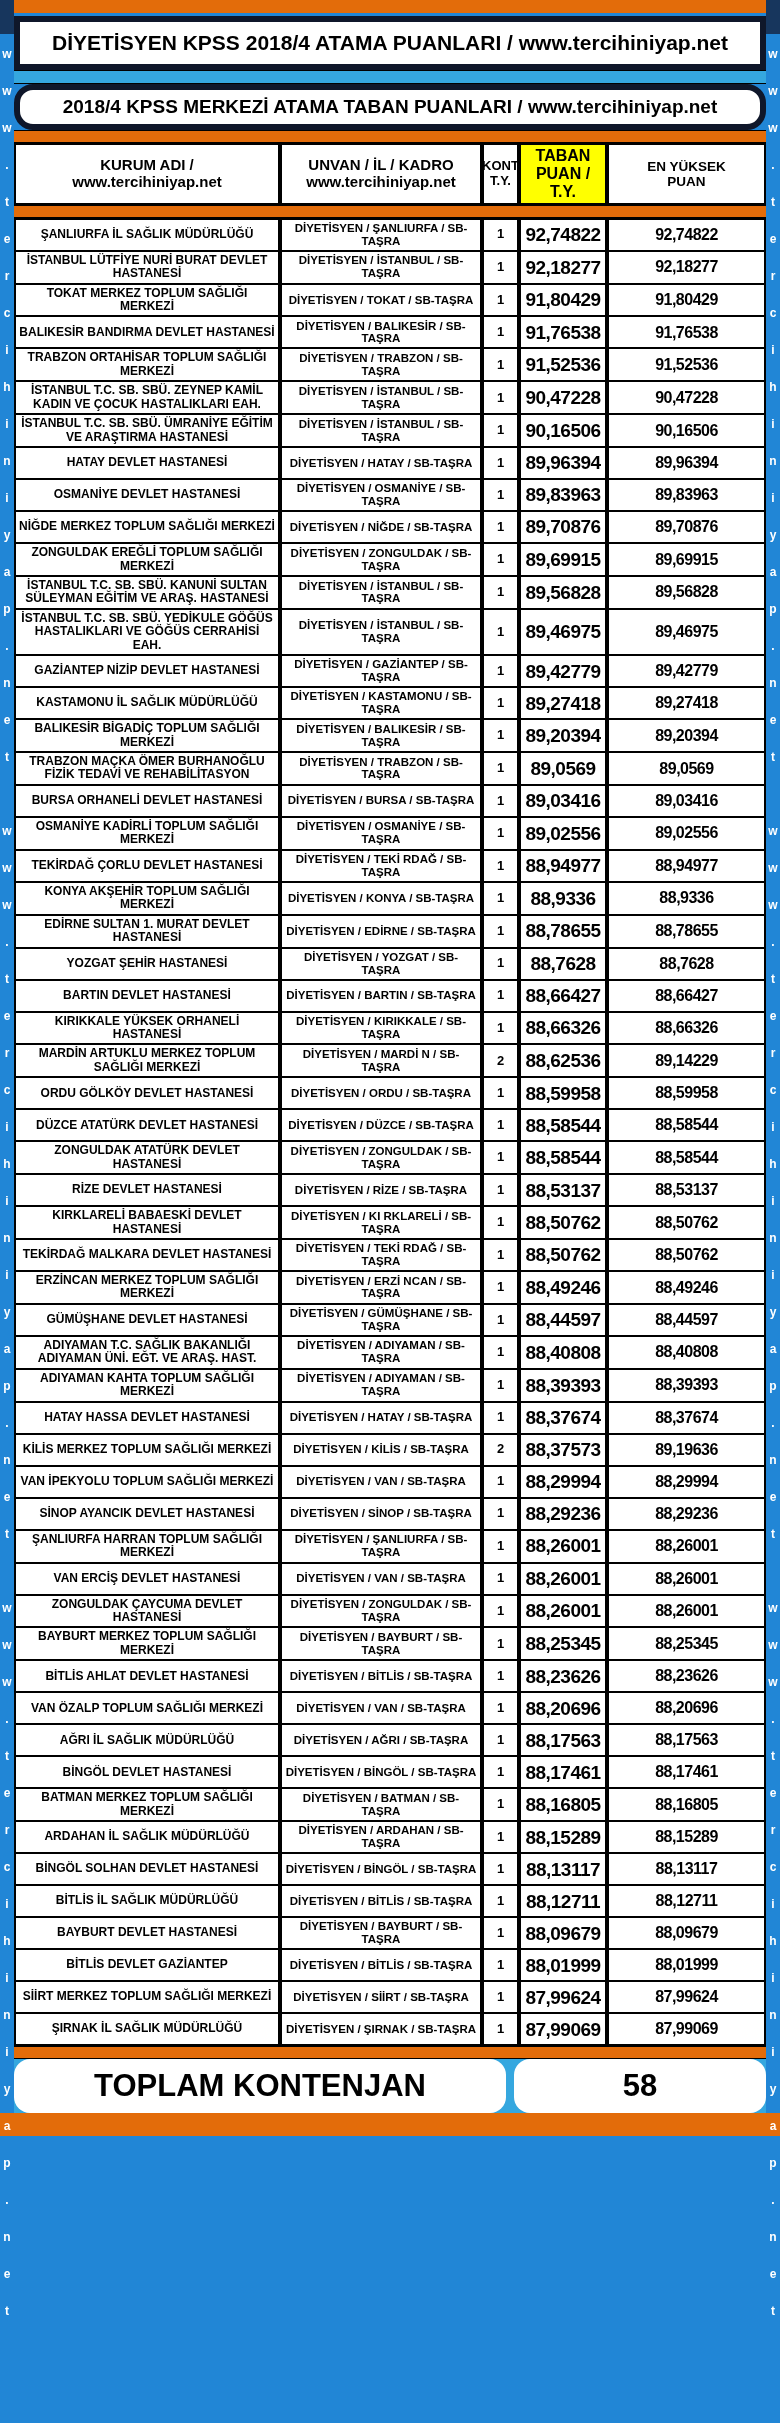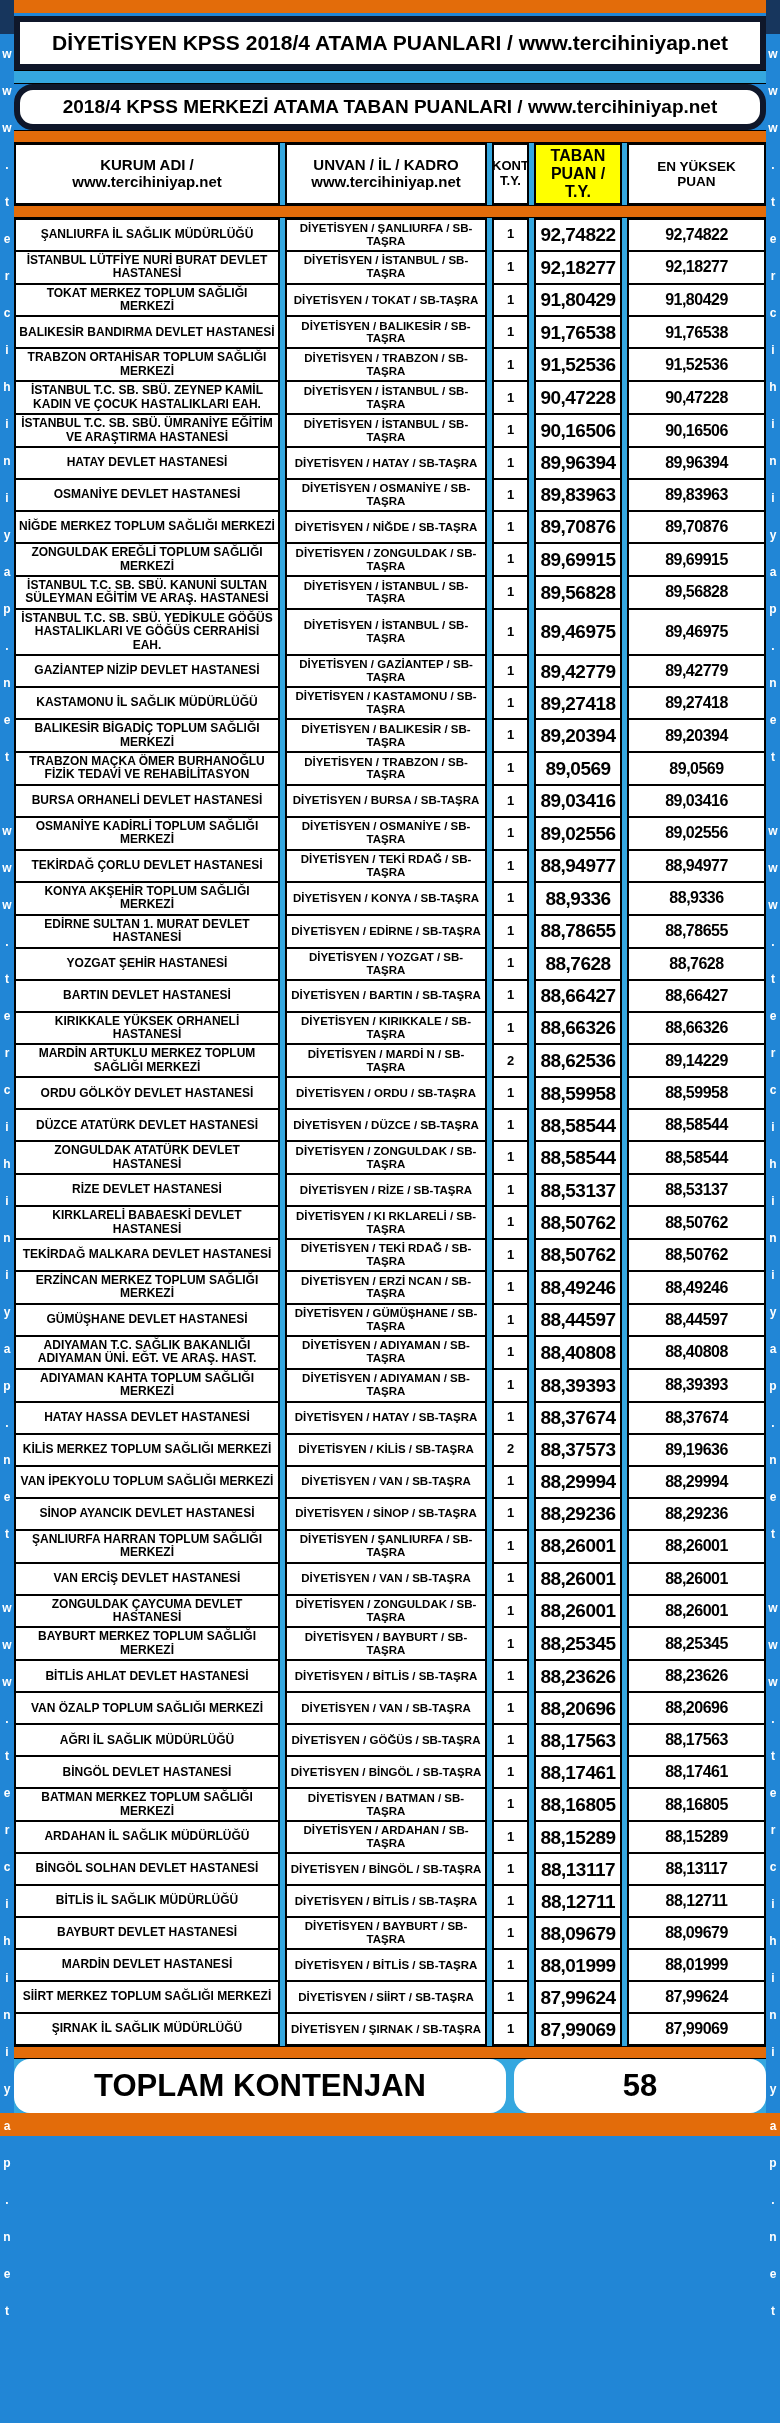--- a/index.html
+++ b/index.html
@@ -28,21 +28,20 @@
     justify-content:center;text-align:center;
   }
   .t1{min-height:42px;font-size:21px;margin-top:3px;}
   .t2{min-height:34px;font-size:19px;border-radius:19px;}
   .strip{border-top:1px solid #000;border-bottom:1px solid #000;}
   .strip.blue{height:12px;background:#35A7DF;}
   .strip.orange{height:11px;background:#E36C0A;}
   .grid{
     display:grid;
     grid-template-columns:266px 202px 37px 88px 1fr;
-    column-gap:5px;
     background:#35A7DF;
   }
   .c{
     background:#fff;border:2px solid #000;
     display:flex;flex-direction:column;align-items:center;justify-content:center;
     text-align:center;box-sizing:border-box;padding:2px 3px;line-height:1.12;
   }
   .header-row .c{min-height:54px;}
   .h-big{font-size:15px;}
   .h-kont{font-size:13px;}
@@ -592,21 +591,21 @@
   <div class="grid row">
     <div class="c cell-kurum">VAN ÖZALP TOPLUM SAĞLIĞI MERKEZİ</div>
     <div class="c cell-unvan">DİYETİSYEN / VAN / SB-TAŞRA</div>
     <div class="c cell-kont">1</div>
     <div class="c cell-taban">88,20696</div>
     <div class="c cell-yuksek">88,20696</div>
   </div>
 
   <div class="grid row">
     <div class="c cell-kurum">AĞRI İL SAĞLIK MÜDÜRLÜĞÜ</div>
-    <div class="c cell-unvan">DİYETİSYEN / GÖĞÜS / SB-TAŞRA</div>
+    <div class="c cell-unvan">DİYETİSYEN / AĞRI / SB-TAŞRA</div>
     <div class="c cell-kont">1</div>
     <div class="c cell-taban">88,17563</div>
     <div class="c cell-yuksek">88,17563</div>
   </div>
 
   <div class="grid row">
     <div class="c cell-kurum">BİNGÖL DEVLET HASTANESİ</div>
     <div class="c cell-unvan">DİYETİSYEN / BİNGÖL / SB-TAŞRA</div>
     <div class="c cell-kont">1</div>
     <div class="c cell-taban">88,17461</div>
@@ -647,21 +646,21 @@
 
   <div class="grid row">
     <div class="c cell-kurum">BAYBURT DEVLET HASTANESİ</div>
     <div class="c cell-unvan">DİYETİSYEN / BAYBURT / SB-TAŞRA</div>
     <div class="c cell-kont">1</div>
     <div class="c cell-taban">88,09679</div>
     <div class="c cell-yuksek">88,09679</div>
   </div>
 
   <div class="grid row">
-    <div class="c cell-kurum">MARDİN DEVLET HASTANESİ</div>
+    <div class="c cell-kurum">BİTLİS DEVLET GAZİANTEP</div>
     <div class="c cell-unvan">DİYETİSYEN / BİTLİS / SB-TAŞRA</div>
     <div class="c cell-kont">1</div>
     <div class="c cell-taban">88,01999</div>
     <div class="c cell-yuksek">88,01999</div>
   </div>
 
   <div class="grid row">
     <div class="c cell-kurum">SİİRT MERKEZ TOPLUM SAĞLIĞI MERKEZİ</div>
     <div class="c cell-unvan">DİYETİSYEN / SİİRT / SB-TAŞRA</div>
     <div class="c cell-kont">1</div>

